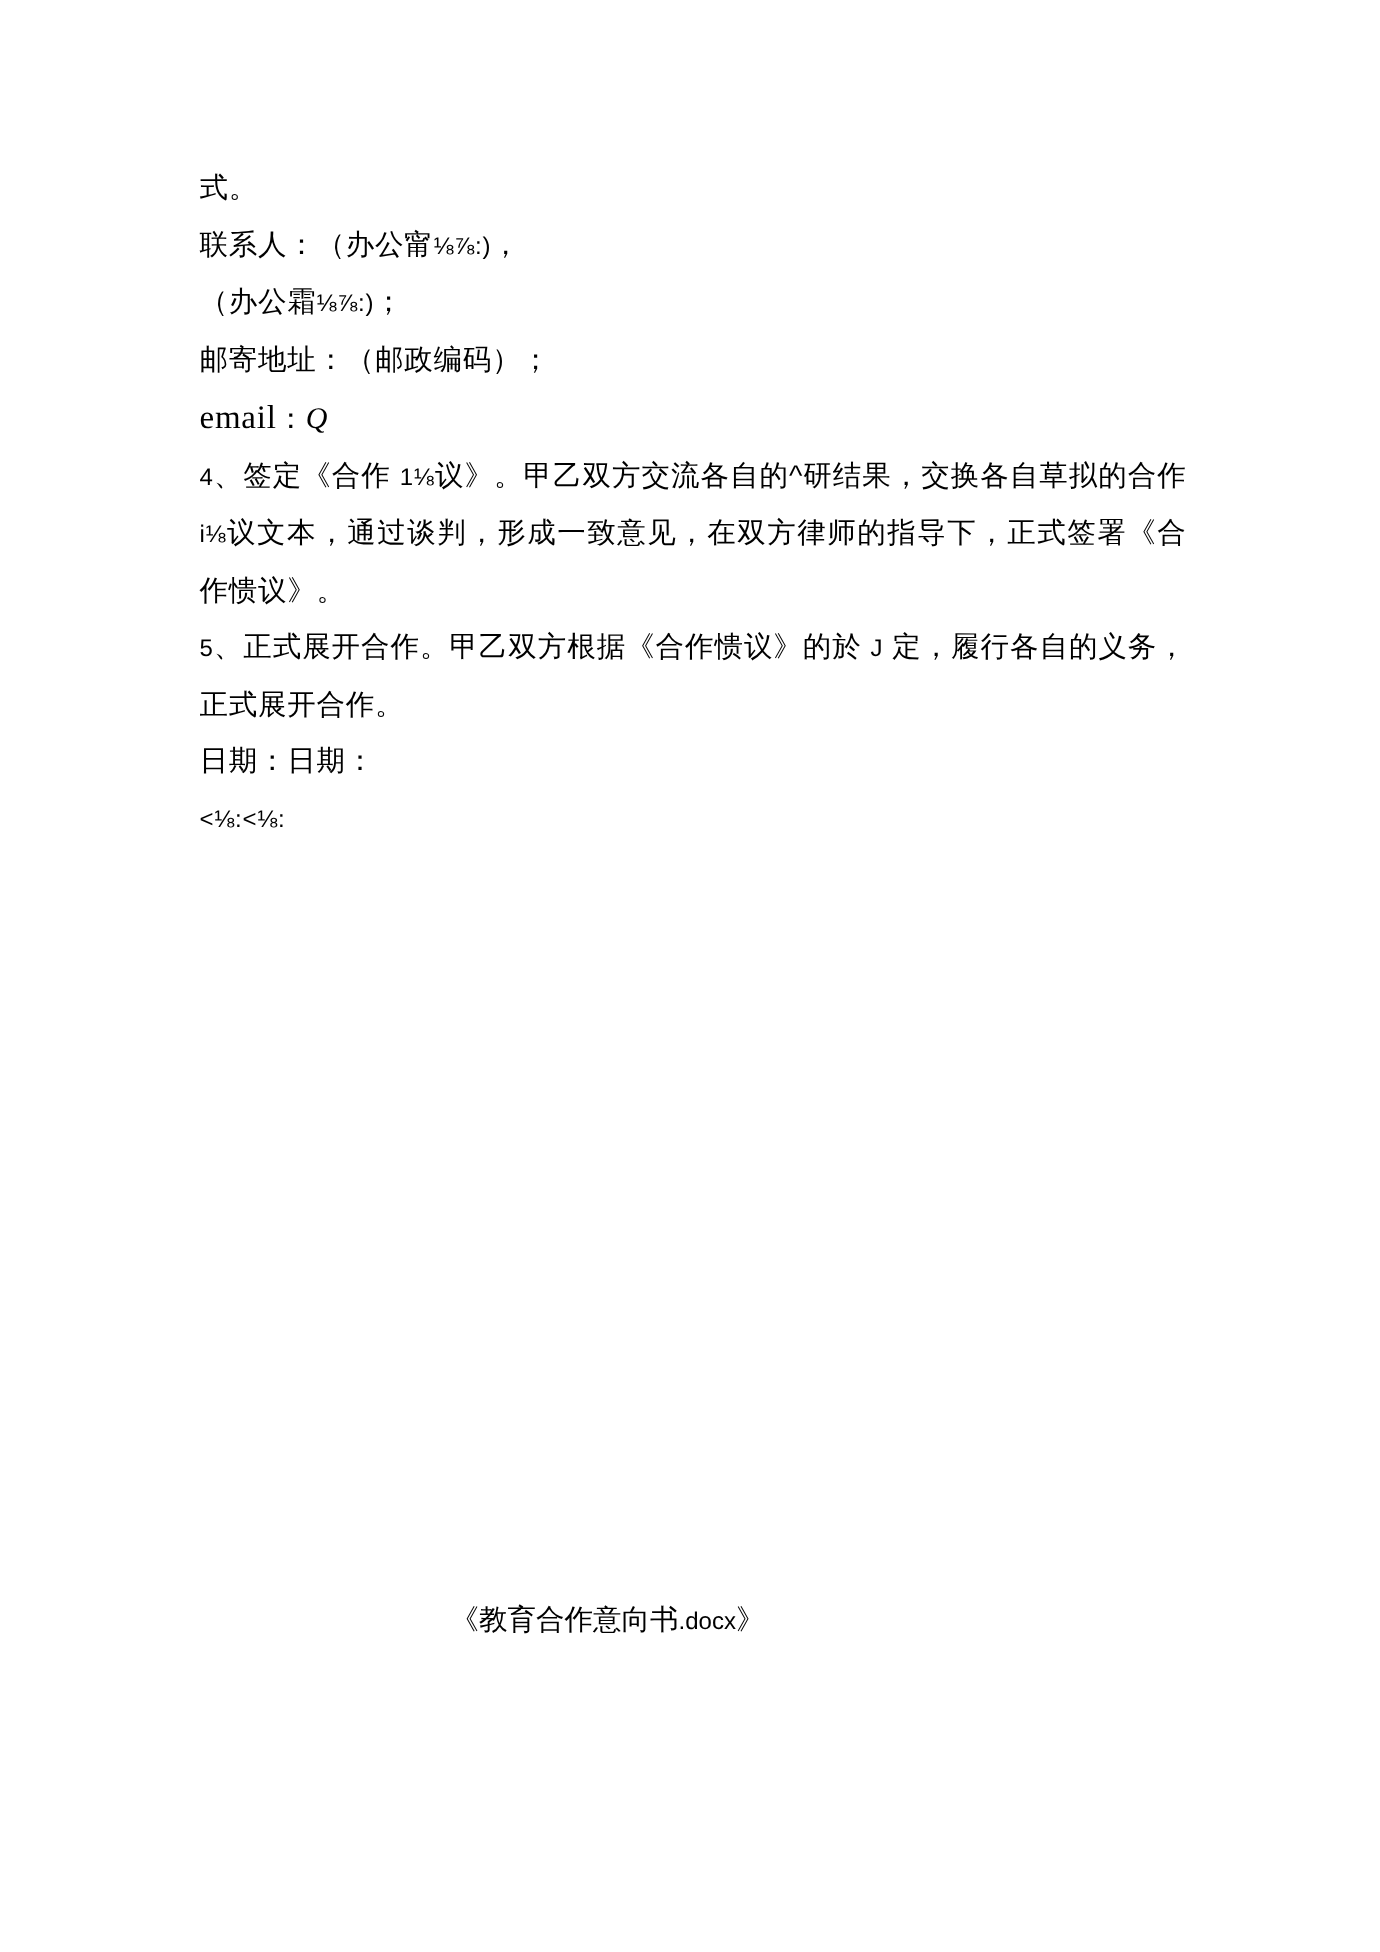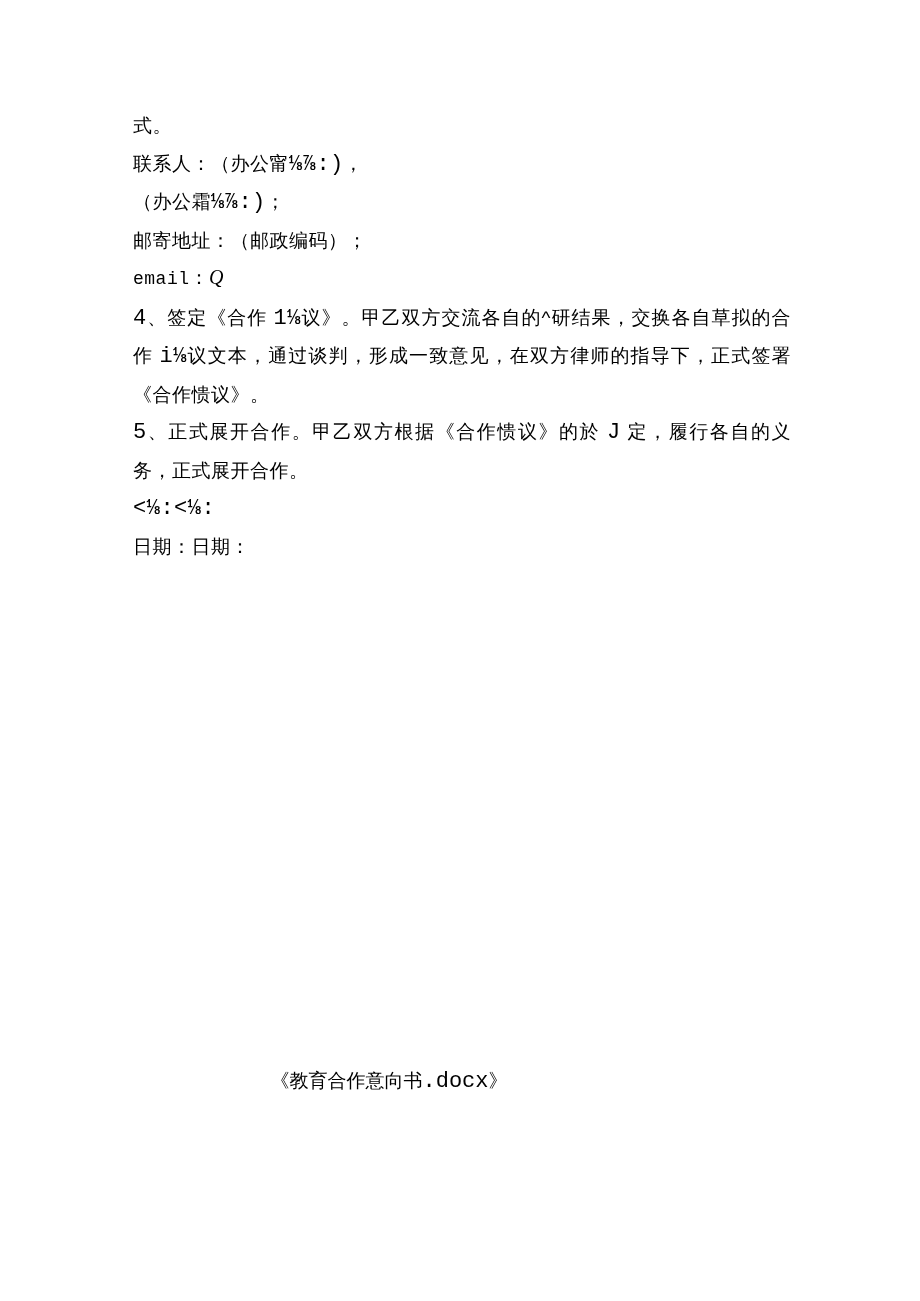--- a/index.html
+++ b/index.html
@@ -33,51 +33,51 @@
     letter-spacing: 0.5px;
   }
   .line.justify {
     text-align: justify;
     text-justify: inter-ideograph;
   }
   .seg-cjk {
     font-family: "Liberation Sans", sans-serif;
   }
   .seg-serif {
-    font-family: Liberation Mono, monospace;
-    font-size: 22px;
+    font-family: Liberation Sans, sans-serif;
+    font-size: 16px;
   }
   .seg-serif-italic {
     font-family: "Liberation Serif", serif;
     font-style: italic;
     font-size: 20px;
   }
   .seg-mono {
-    font-family: Liberation Mono, monospace;
-    font-size: 18px;
+    font-family: Liberation Serif, serif;
+    font-size: 22px;
   }
   .page-footer {
     position: absolute;
     top: 1062px;
-    left: 389px;
+    left: 405px;
     transform: translateX(-50%);
     font-size: 19px;
     line-height: 38px;
     white-space: nowrap;
   }
 </style>
 </head>
 <body>
 
 <div class="page">
   <div class="doc-body">
       <div class="line"><span class="seg-cjk">式。</span></div>
       <div class="line"><span class="seg-cjk">联系人：（办公甯</span><span class="seg-serif">⅛⅞:)</span><span class="seg-cjk">，</span></div>
       <div class="line"><span class="seg-cjk">（办公霜</span><span class="seg-serif">⅛⅞:)</span><span class="seg-cjk">；</span></div>
       <div class="line"><span class="seg-cjk">邮寄地址：（邮政编码）；</span></div>
       <div class="line"><span class="seg-mono">email</span><span class="seg-cjk">：</span><span class="seg-serif-italic">Q</span></div>
       <div class="line justify"><span class="seg-serif">4</span><span class="seg-cjk">、签定《合作 </span><span class="seg-serif">1⅛</span><span class="seg-cjk">议》。甲乙双方交流各自的^研结果，交换各自草拟的合作 </span><span class="seg-serif">i⅛</span><span class="seg-cjk">议文本，通过谈判，形成一致意见，在双方律师的指导下，正式签署《合作愦议》。</span></div>
       <div class="line justify"><span class="seg-serif">5</span><span class="seg-cjk">、正式展开合作。甲乙双方根据《合作愦议》的於 </span><span class="seg-serif">J</span><span class="seg-cjk"> 定，履行各自的义务，正式展开合作。</span></div>
+      <div class="line"><span class="seg-cjk">日期：日期：</span></div>
       <div class="line"><span class="seg-serif">&lt;⅛:&lt;⅛:</span></div>
-      <div class="line"><span class="seg-cjk">日期：日期：</span></div>
     </div>
   <div class="page-footer"><span class="seg-cjk">《教育合作意向书</span><span class="seg-serif">.docx</span><span class="seg-cjk">》</span></div>
 </div>
 
 </body></html>

